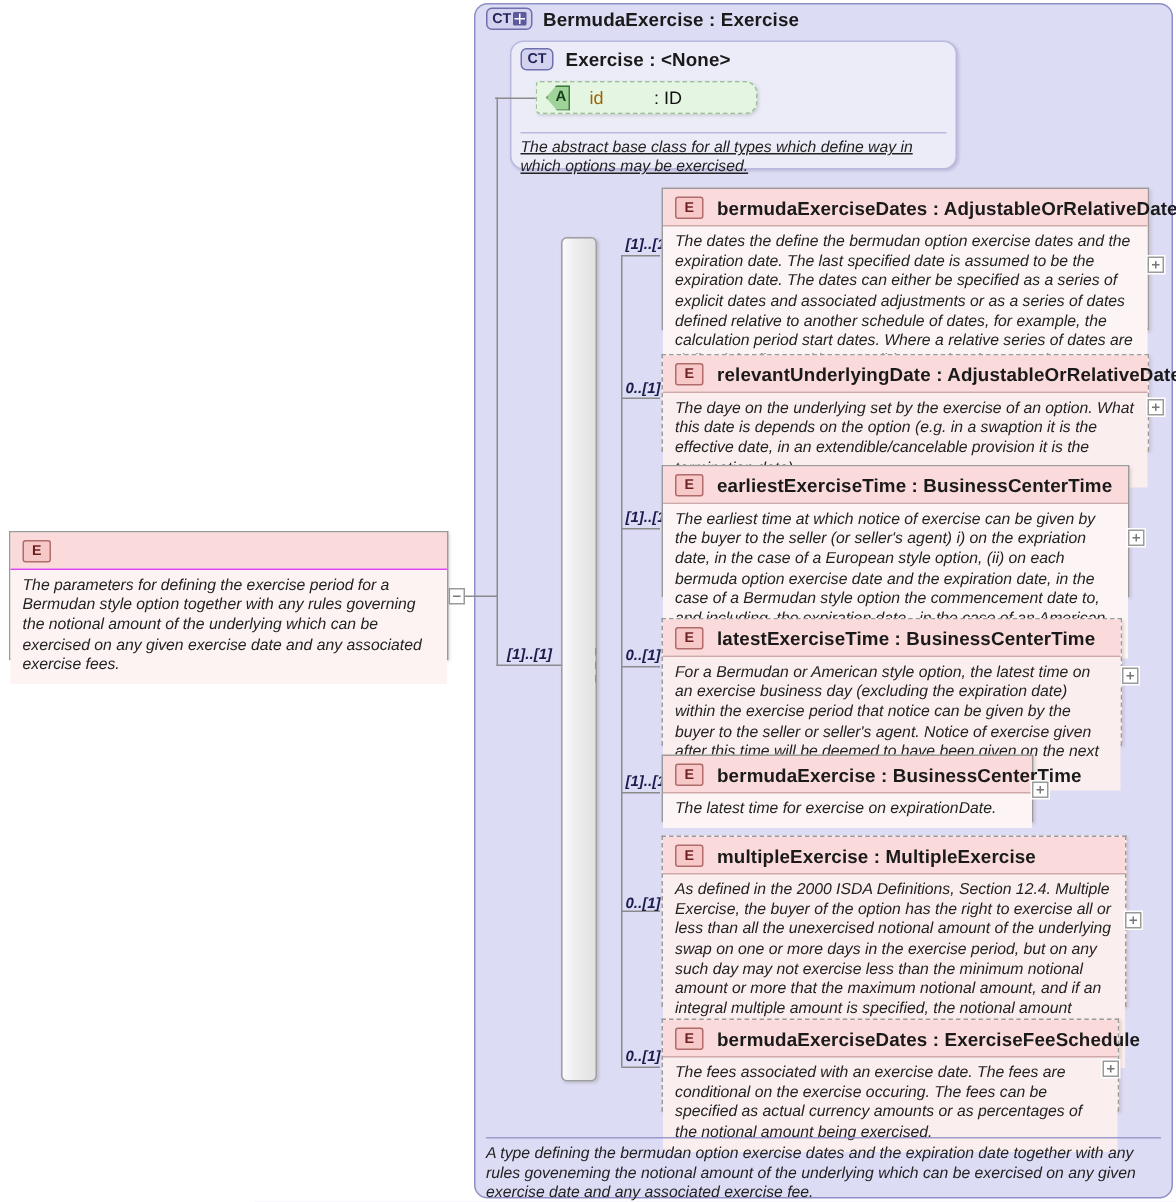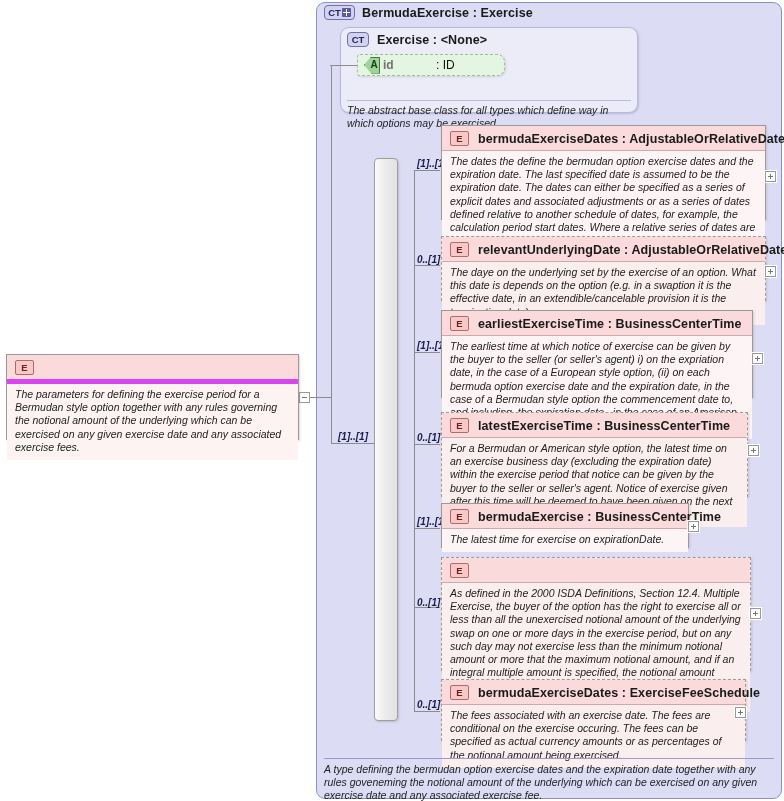--- a/index.html
+++ b/index.html
@@ -127,22 +127,22 @@
     width: 16px; height: 17px;
     margin-left: 6px;
     background: #9fd39a;
     border: 1px solid #3f7a3f;
     display: flex; align-items: center; justify-content: center;
     font-size: 10px; font-weight: bold; color: #17401a;
     clip-path: polygon(45% 0, 100% 0, 100% 100%, 45% 100%, 0 50%);
     padding-left: 4px;
   }
   .attr-name {
-    font-size: 12px; font-weight: bold; color: #737373;
-    margin-left: 3px;
+    font-size: 12px; font-weight: normal; color: #a16207;
+    margin-left: 13px;
   }
   .attr-type {
     font-size: 12px; color: #111;
     position: absolute; left: 78px;
   }
 
   
   .el-box {
     position: absolute;
     background: #fbeeee;
@@ -247,21 +247,21 @@
   </div>
 
   <div class="hline-gray" style="left:330px; top:65px; width:28px;"></div>
 
   <div class="attr-box" style="left:357px; top:54px; width:148px; height:22px;">
     <span class="attr-nub badge">A</span>
     <span class="attr-name">id</span>
     <span class="attr-type">: ID</span>
   </div>
 
-  <div class="ct-inner-annot annot" style="left:347px; top:100px; width:284px;">The abstract base class for all types which define way in which options may be exercised.</div>
+  <div class="ct-inner-annot annot" style="left:347px; top:88px; width:284px;text-decoration:underline;">The abstract base class for all types which define way in which options may be exercised.</div>
 
   <div class="toggle" style="left:299px; top:392px;"></div>
   <div class="hline-gray" style="left:310px; top:397px; width:22px;"></div>
 
   <div class="vline-gray" style="left:331px; top:65px; height:333px;"></div>
   <div class="hline-gray" style="left:331px; top:443px; width:47px;"></div>
   <div class="vline-gray" style="left:331px; top:397px; height:47px;"></div>
 
   <div class="card-label" style="left:338px; top:431px;">[1]..[1]</div>
 
@@ -338,20 +338,21 @@
       <span class="title">bermudaExercise : BusinessCenterTime</span>
     </div>
     <div class="el-annot annot">The latest time for exercise on expirationDate.</div>
   </div>
   <div class="toggle plus" style="left:688px; top:521px;"></div>
 
   <div class="card-label" style="left:417px; top:597px;">0..[1]</div>
   <div class="el-box optional" style="left:441px; top:557px; width:310px; height:114px;">
     <div class="el-head">
       <span class="badge badge-e">E</span>
+      <span class="title">multipleExercise : MultipleExercise</span>
     </div>
     <div class="el-annot annot">As defined in the 2000 ISDA Definitions, Section 12.4. Multiple Exercise, the buyer of the option has the right to exercise all or less than all the unexercised notional amount of the underlying swap on one or more days in the exercise period, but on any such day may not exercise less than the minimum notional amount or more that the maximum notional amount, and if an integral multiple amount is specified, the notional amount exercised must be equal to, or be an intergral multiple of, the integral multiple amount.</div>
   </div>
   <div class="toggle plus" style="left:750px; top:608px;"></div>
 
   <div class="card-label" style="left:417px; top:699px;">0..[1]</div>
   <div class="el-box optional" style="left:441px; top:679px; width:305px; height:62px;">
     <div class="el-head">
       <span class="badge badge-e">E</span>
       <span class="title">bermudaExerciseDates : ExerciseFeeSchedule</span>
@@ -359,16 +360,16 @@
     <div class="el-annot annot">The fees associated with an exercise date. The fees are conditional on the exercise occuring. The fees can be specified as actual currency amounts or as percentages of the notional amount being exercised.</div>
   </div>
   <div class="toggle plus" style="left:735px; top:707px;"></div>
 
   <div class="ct-outer-annot annot" style="left:324px; top:758px; width:450px;">A type defining the bermudan option exercise dates and the expiration date together with any rules goveneming the notional amount of the underlying which can be exercised on any given exercise date and any associated exercise fee.</div>
 
   <div class="left-el" style="left:6px; top:354px; width:293px; height:86px;">
     <div class="el-head">
       <span class="badge badge-e">E</span>
     </div>
-    <div class="el-annot annot" style="border-top:5px solid #d946ef; background:#fdf3f3;">The parameters for defining the exercise period for a Bermudan style option together with any rules governing the notional amount of the underlying which can be exercised on any given exercise date and any associated exercise fees.</div>
+    <div class="el-annot annot" style="border-top:1px solid #d946ef; background:#fdf3f3;">The parameters for defining the exercise period for a Bermudan style option together with any rules governing the notional amount of the underlying which can be exercised on any given exercise date and any associated exercise fees.</div>
   </div>
 
 </div>
 
 </body></html>

